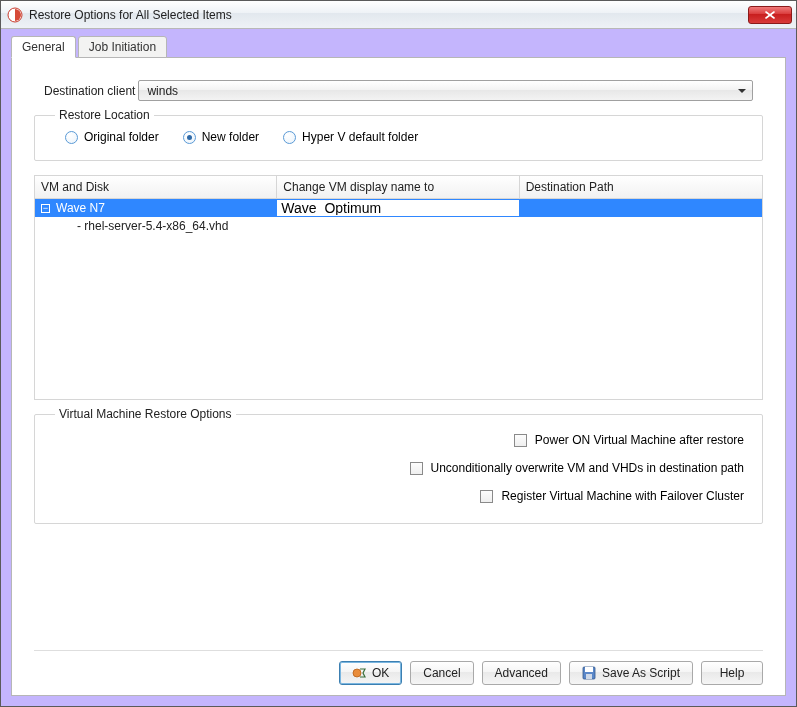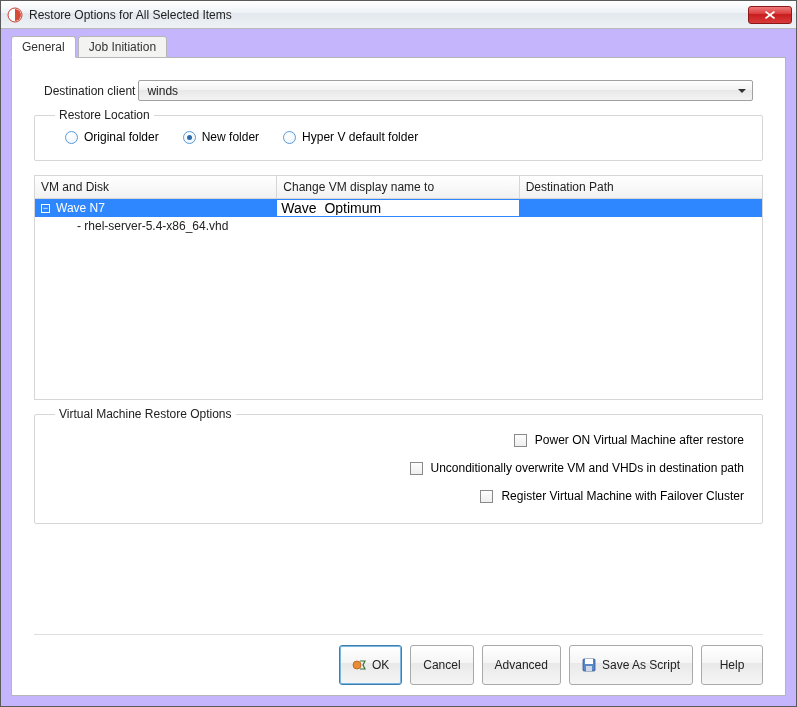--- a/index.html
+++ b/index.html
@@ -185,21 +185,21 @@
     background: linear-gradient(to bottom, #fdfdfd, #efefef);
     display: inline-block;
   }
 
   .button-bar {
     border-top: 1px solid #dedede;
     padding-top: 10px;
     display: flex; justify-content: flex-end; gap: 8px;
   }
   .btn {
-    height: 40px;
+    height: 24px;
     min-width: 62px;
     padding: 0 12px;
     border: 1px solid #a9a9a9;
     border-radius: 3px;
     background: linear-gradient(to bottom, #ffffff 0%, #f5f5f5 45%, #e9e9e9 46%, #f5f5f5 100%);
     display: inline-flex; align-items: center; justify-content: center; gap: 6px;
     cursor: pointer;
     color: #222;
     font-family: inherit; font-size: 12px;
   }

